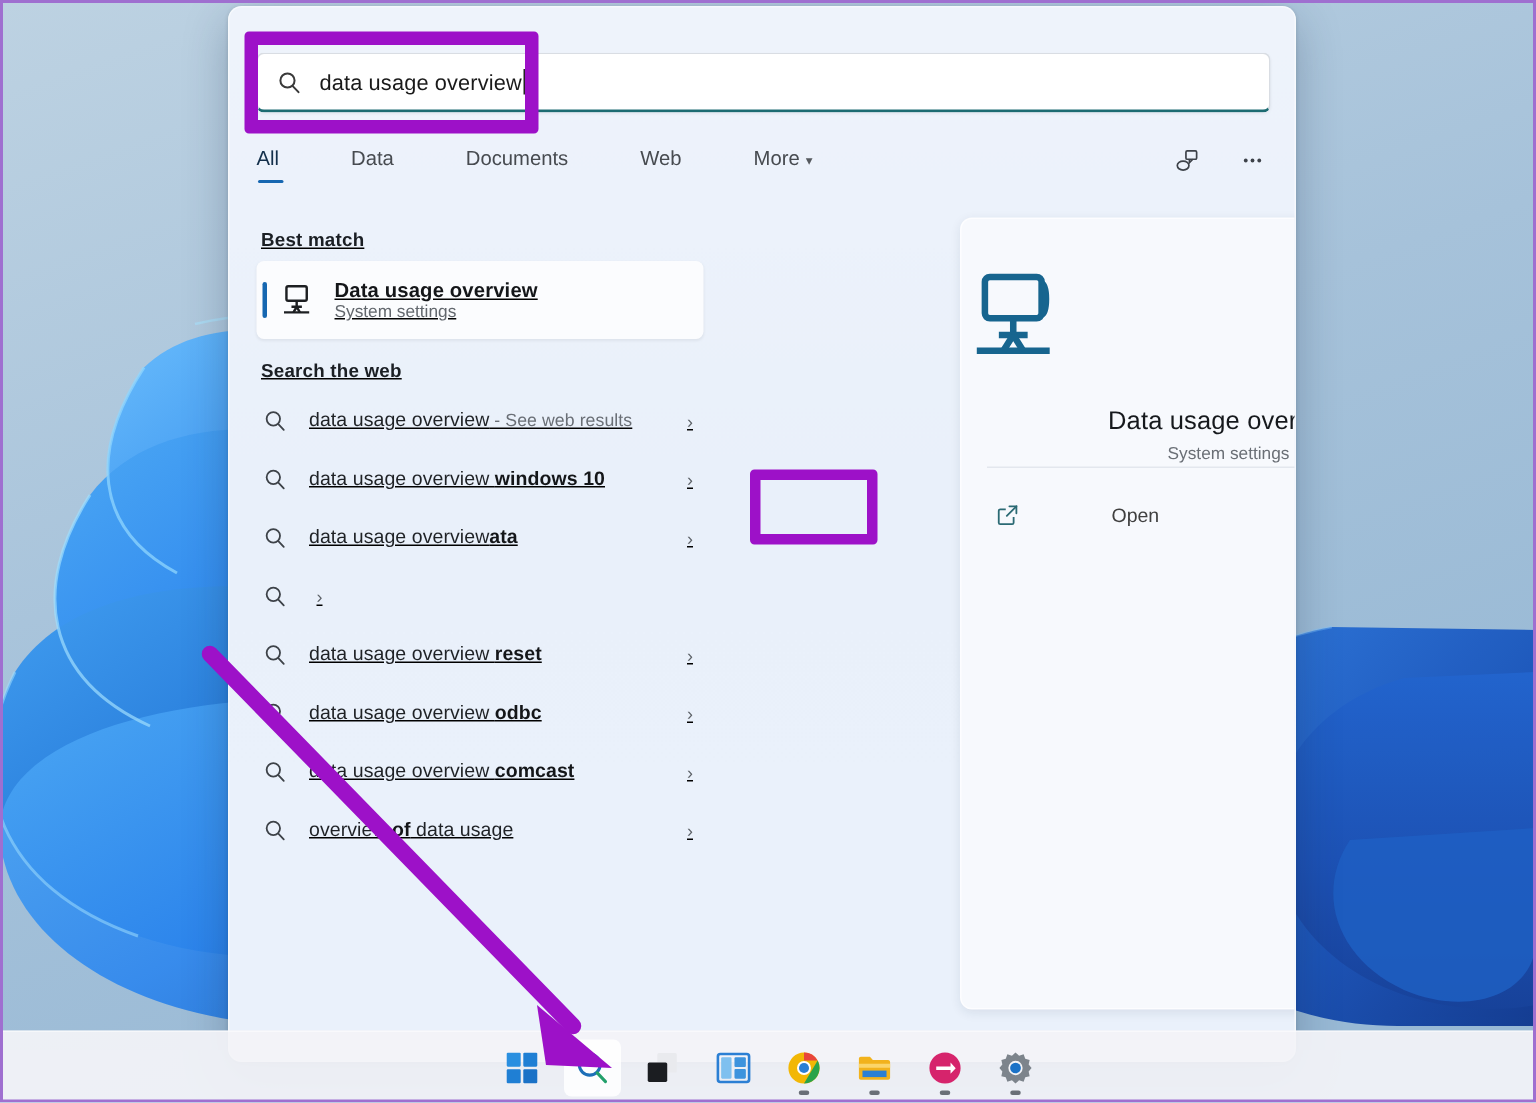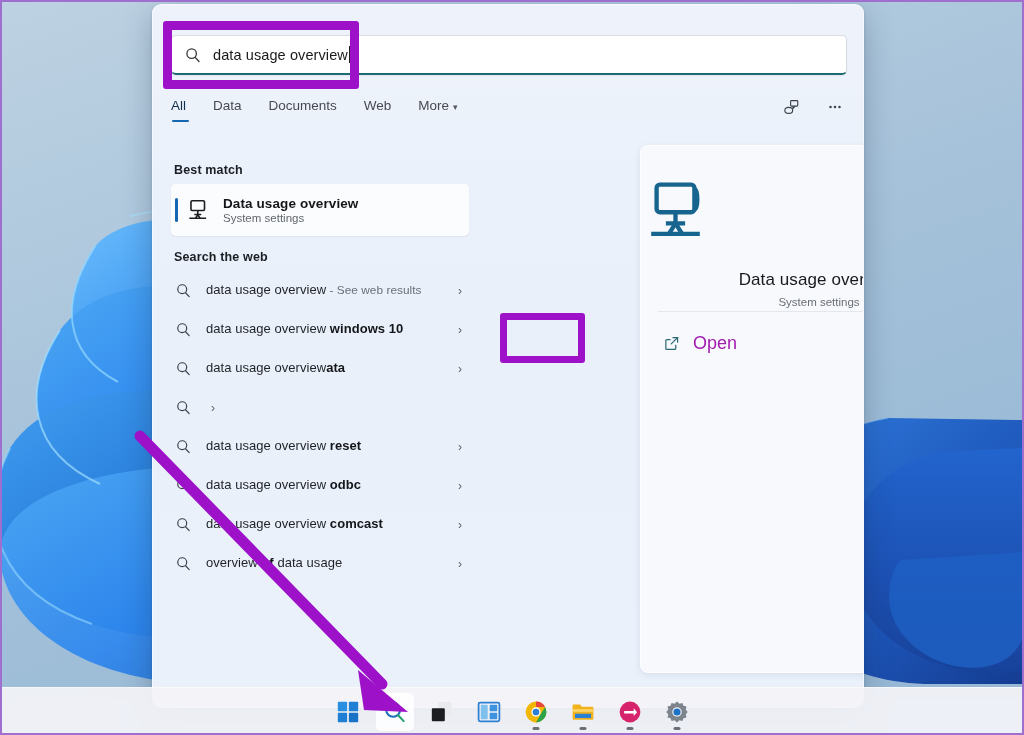--- a/index.html
+++ b/index.html
@@ -76,20 +76,21 @@
     margin-left: 1px;
   }
 
   
   .tabs-row {
     position: absolute;
     left: 18px; top: 90px;
     width: 676px; height: 34px;
     display: flex;
     align-items: flex-start;
+    gap: 21px;
   }
   .tab {
     position: relative;
     font-size: 13.5px;
     color: #474b50;
     padding: 3px 0 9px 0;
     margin-right: 27px;
     cursor: default;
     white-space: nowrap;
   }
@@ -112,23 +113,24 @@
   .tb-icon-btn {
     width: 28px; height: 28px;
     display: flex; align-items: center; justify-content: center;
     border-radius: 4px;
     color: #3d4249;
   }
 
   
   .results-col {
     position: absolute;
-    left: 0; top: 144px;
+    left: 0; top: 134px;
     width: 330px; bottom: 0;
     padding: 0 14px 0 18px;
+    text-decoration: underline;
   }
   .section-head {
     font-size: 12.5px;
     font-weight: bold;
     color: #1b1f24;
     margin: 14px 0 7px 0;
     padding-left: 3px;
     letter-spacing: .15px;
   }
 
@@ -212,21 +214,21 @@
   .pv-action {
     position: absolute;
     left: 12px; top: 180px;
     height: 34px;
     display: flex;
     align-items: center;
     padding: 0 14px 0 10px;
     border-radius: 4px;
   }
   .pv-action-icon { width: 17px; height: 17px; flex: 0 0 17px; margin-right: 13px; color: #2b6a74; }
-  .pv-action-label { font-size: 18px; color: #a21caf; }
+  .pv-action-label { font-size: 13px; color: #404040; margin-left: 48px; }
 
   
   .anno-box {
     position: absolute;
     border: 9px solid #9d11c8;
     border-radius: 3px;
     pointer-events: none;
   }
   #anno-search { left: 163px; top: 21px; width: 196px; height: 68px; }
   #anno-open   { left: 500px; top: 313px; width: 85px; height: 50px; border-width: 7px; }

